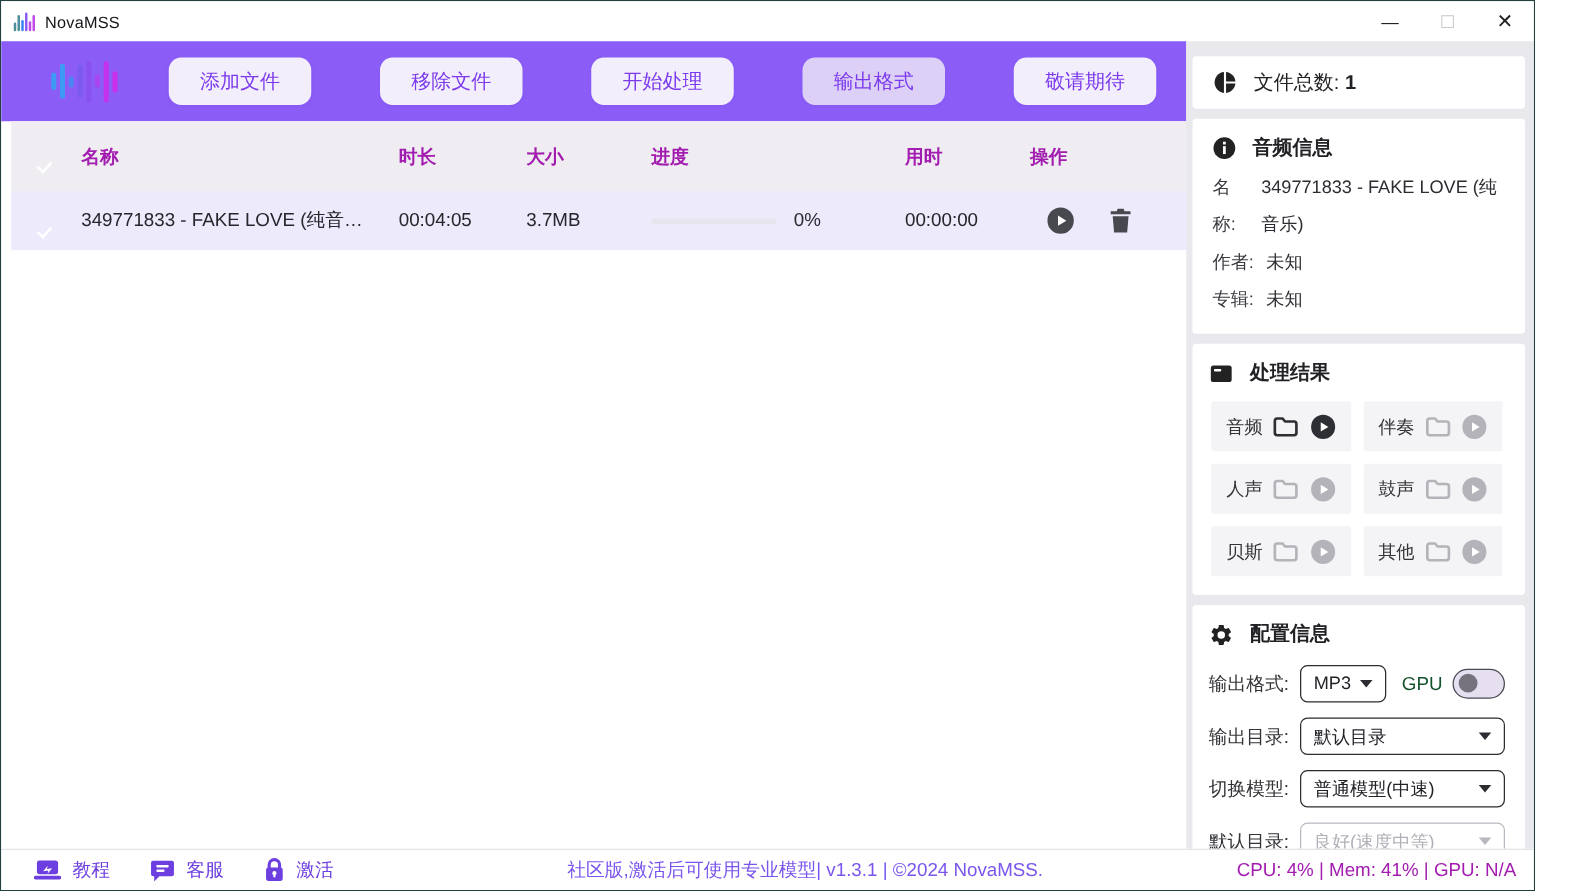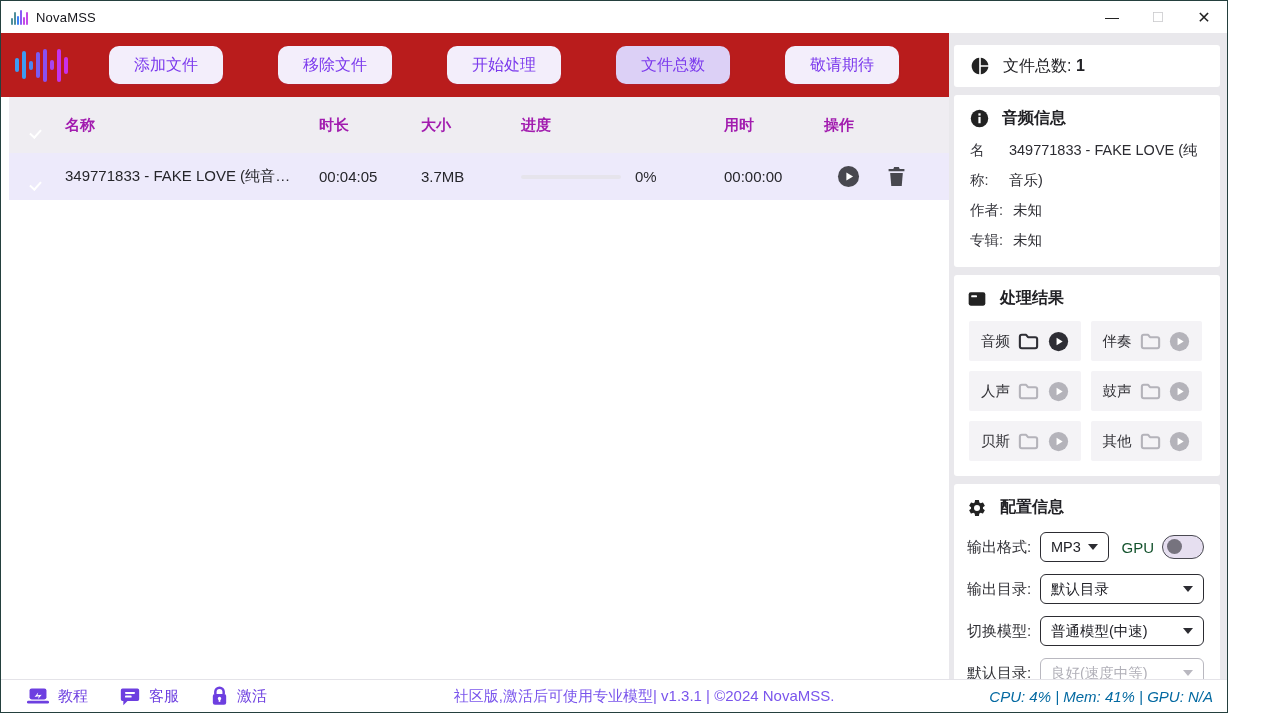--- a/index.html
+++ b/index.html
@@ -15,21 +15,21 @@
   .win-controls { margin-left:auto; display:flex; height:32px; }
   .win-btn { width:46px; height:32px; display:flex; align-items:center; justify-content:center; font-size:14px; color:#222; cursor:default; }
   .win-btn.max { color:#c9c9cc; }
   .win-btn.close { font-size:16px; }
 
   
   .mainrow { flex:1; display:flex; min-height:0; }
   .leftcol { width:948px; flex:0 0 948px; display:flex; flex-direction:column; background:#fff; }
 
   
-  .toolbar { height:64px; flex:0 0 64px; display:flex; align-items:center; background:#b91c1c; }
+  .toolbar { height:64px; flex:0 0 64px; display:flex; align-items:center; background:#8b5cf6;padding-left:26px; }
   .logo { display:flex; align-items:center; gap:3px; height:40px; margin:0 0 0 14px; }
   .logo i { display:block; width:4px; border-radius:2px; }
   .btn { width:114px; height:38px; border:none; border-radius:10px; background:#f3eefb; color:#7c3aed;
          font-size:16px; font-family:inherit; box-shadow:0 1px 2px rgba(120,80,220,.10); cursor:pointer; }
   .btn.active { background:#dcd0f6; }
   .btn:nth-of-type(1){ margin-left:41px; } .btn + .btn { margin-left:55px; }
 
   
   .table { flex:1; margin-left:8px; display:flex; flex-direction:column; }
   .t-head, .t-row { display:grid; grid-template-columns:38px 254px 102px 100px 203px 100px 1fr; align-items:center; padding-left:18px; }
@@ -77,21 +77,21 @@
   .select.disabled .caret { border-top-color:#b9b8c0; }
   .gpu-group { display:flex; align-items:center; gap:8px; margin-left:12px; font-size:15px; color:#14532d; }
   .toggle { width:42px; height:24px; border-radius:12px; background:#e6dff0; border:1.5px solid #4a4a52; position:relative; cursor:pointer; }
   .toggle .knob { position:absolute; top:3px; width:15px; height:15px; border-radius:50%; background:#76737e; right:3px; transition:left .1s; }
   .toggle.off .knob { left:4px; right:auto; }
 
   
   .footer { height:33px; flex:0 0 33px; border-top:1px solid #e4e3e8; display:flex; align-items:center; background:#fff; padding:0 14px 0 26px; }
   .f-link { display:flex; align-items:center; gap:9px; font-size:15px; color:#6d3fe0; margin-right:32px; cursor:pointer; }
   .f-center { flex:1; text-align:center; font-size:15px; color:#7a55ec; }
-  .f-stats { font-size:15px; color:#0369a1;font-style:italic; }
+  .f-stats { font-size:15px; color:#a21caf; }
   svg { display:block; }
 </style>
 </head>
 <body>
 
 <div class="window">
 
   <div class="titlebar">
     <span class="tb-logo">
       <i style="height:7px;background:#4f8f9b"></i>
@@ -119,21 +119,21 @@
             <i style="height:9px;background:#4b86f2"></i>
             <i style="height:26px;background:#7b5bef"></i>
             <i style="height:33px;background:#8a50f0"></i>
             <i style="height:10px;background:#a944ee"></i>
             <i style="height:33px;background:#c433ec"></i>
             <i style="height:17px;background:#cb2fe9"></i>
         </span>
         <button class="btn">添加文件</button>
         <button class="btn">移除文件</button>
         <button class="btn">开始处理</button>
-        <button class="btn active">文件总数</button>
+        <button class="btn active">输出格式</button>
         <button class="btn">敬请期待</button>
       </div>
 
       <div class="table">
         <div class="t-head">
           <div><span class="checkbox"></span></div>
           <div>名称</div>
           <div>时长</div>
           <div>大小</div>
           <div>进度</div>

